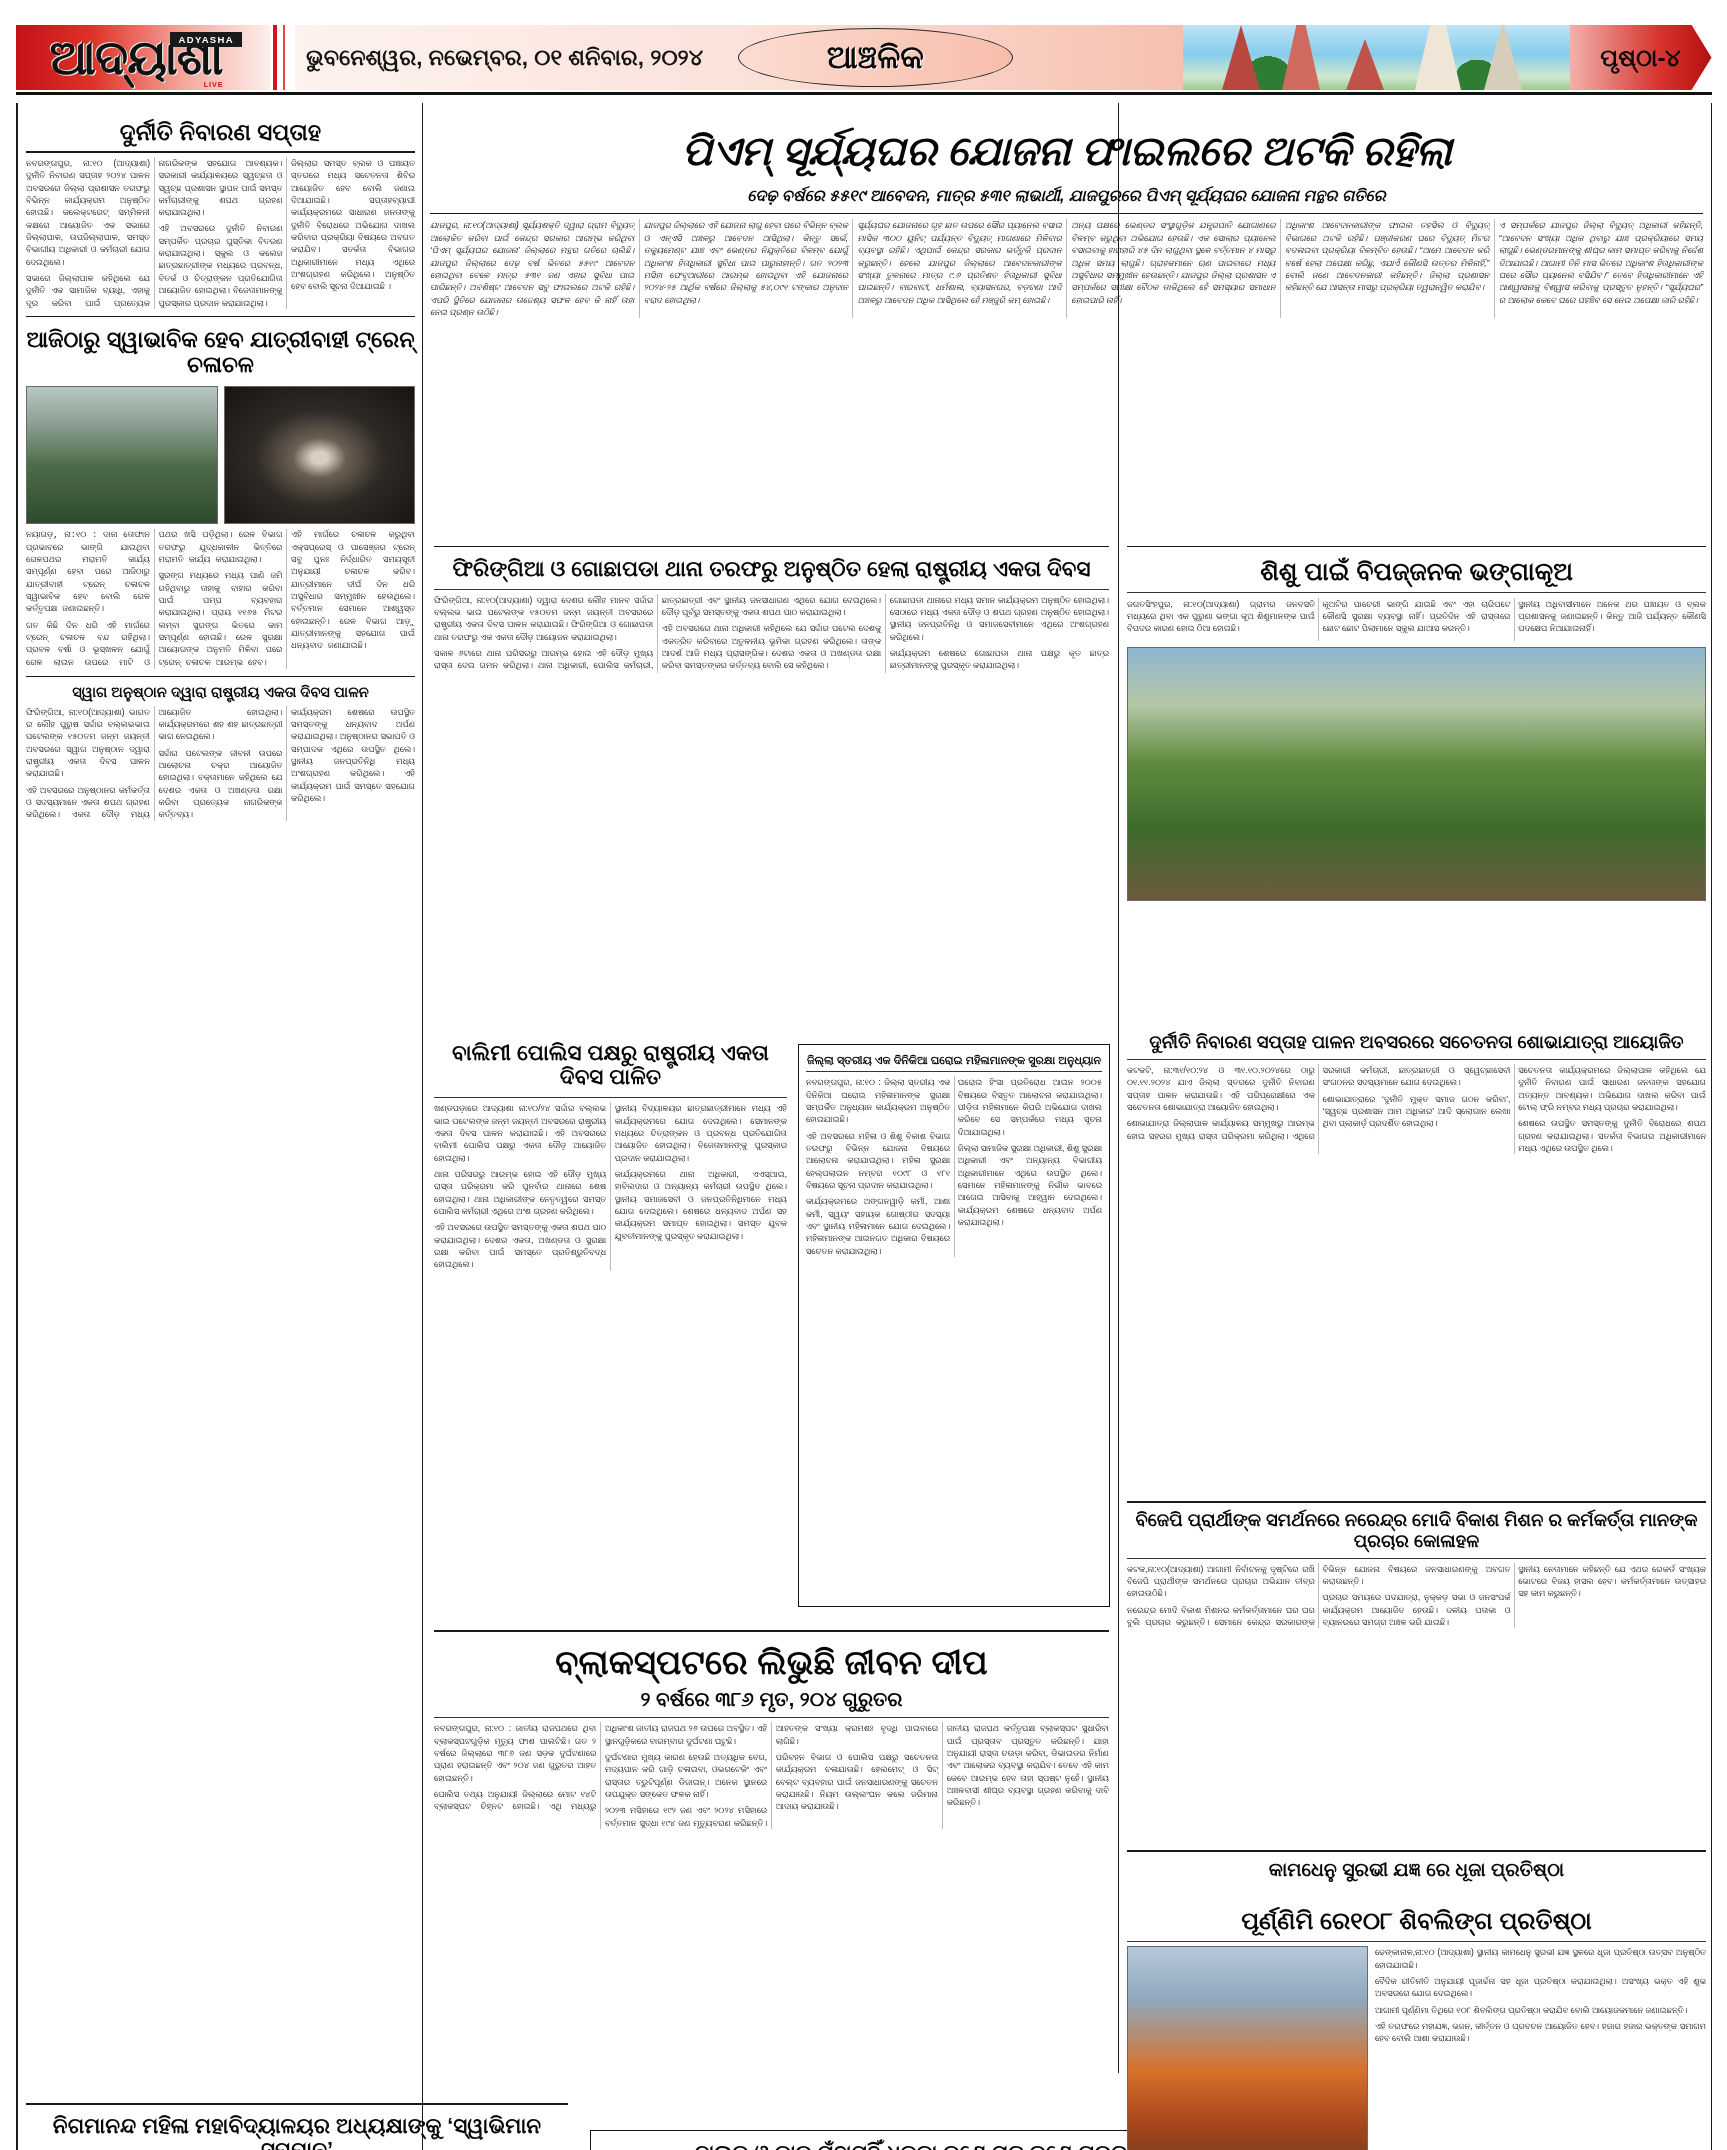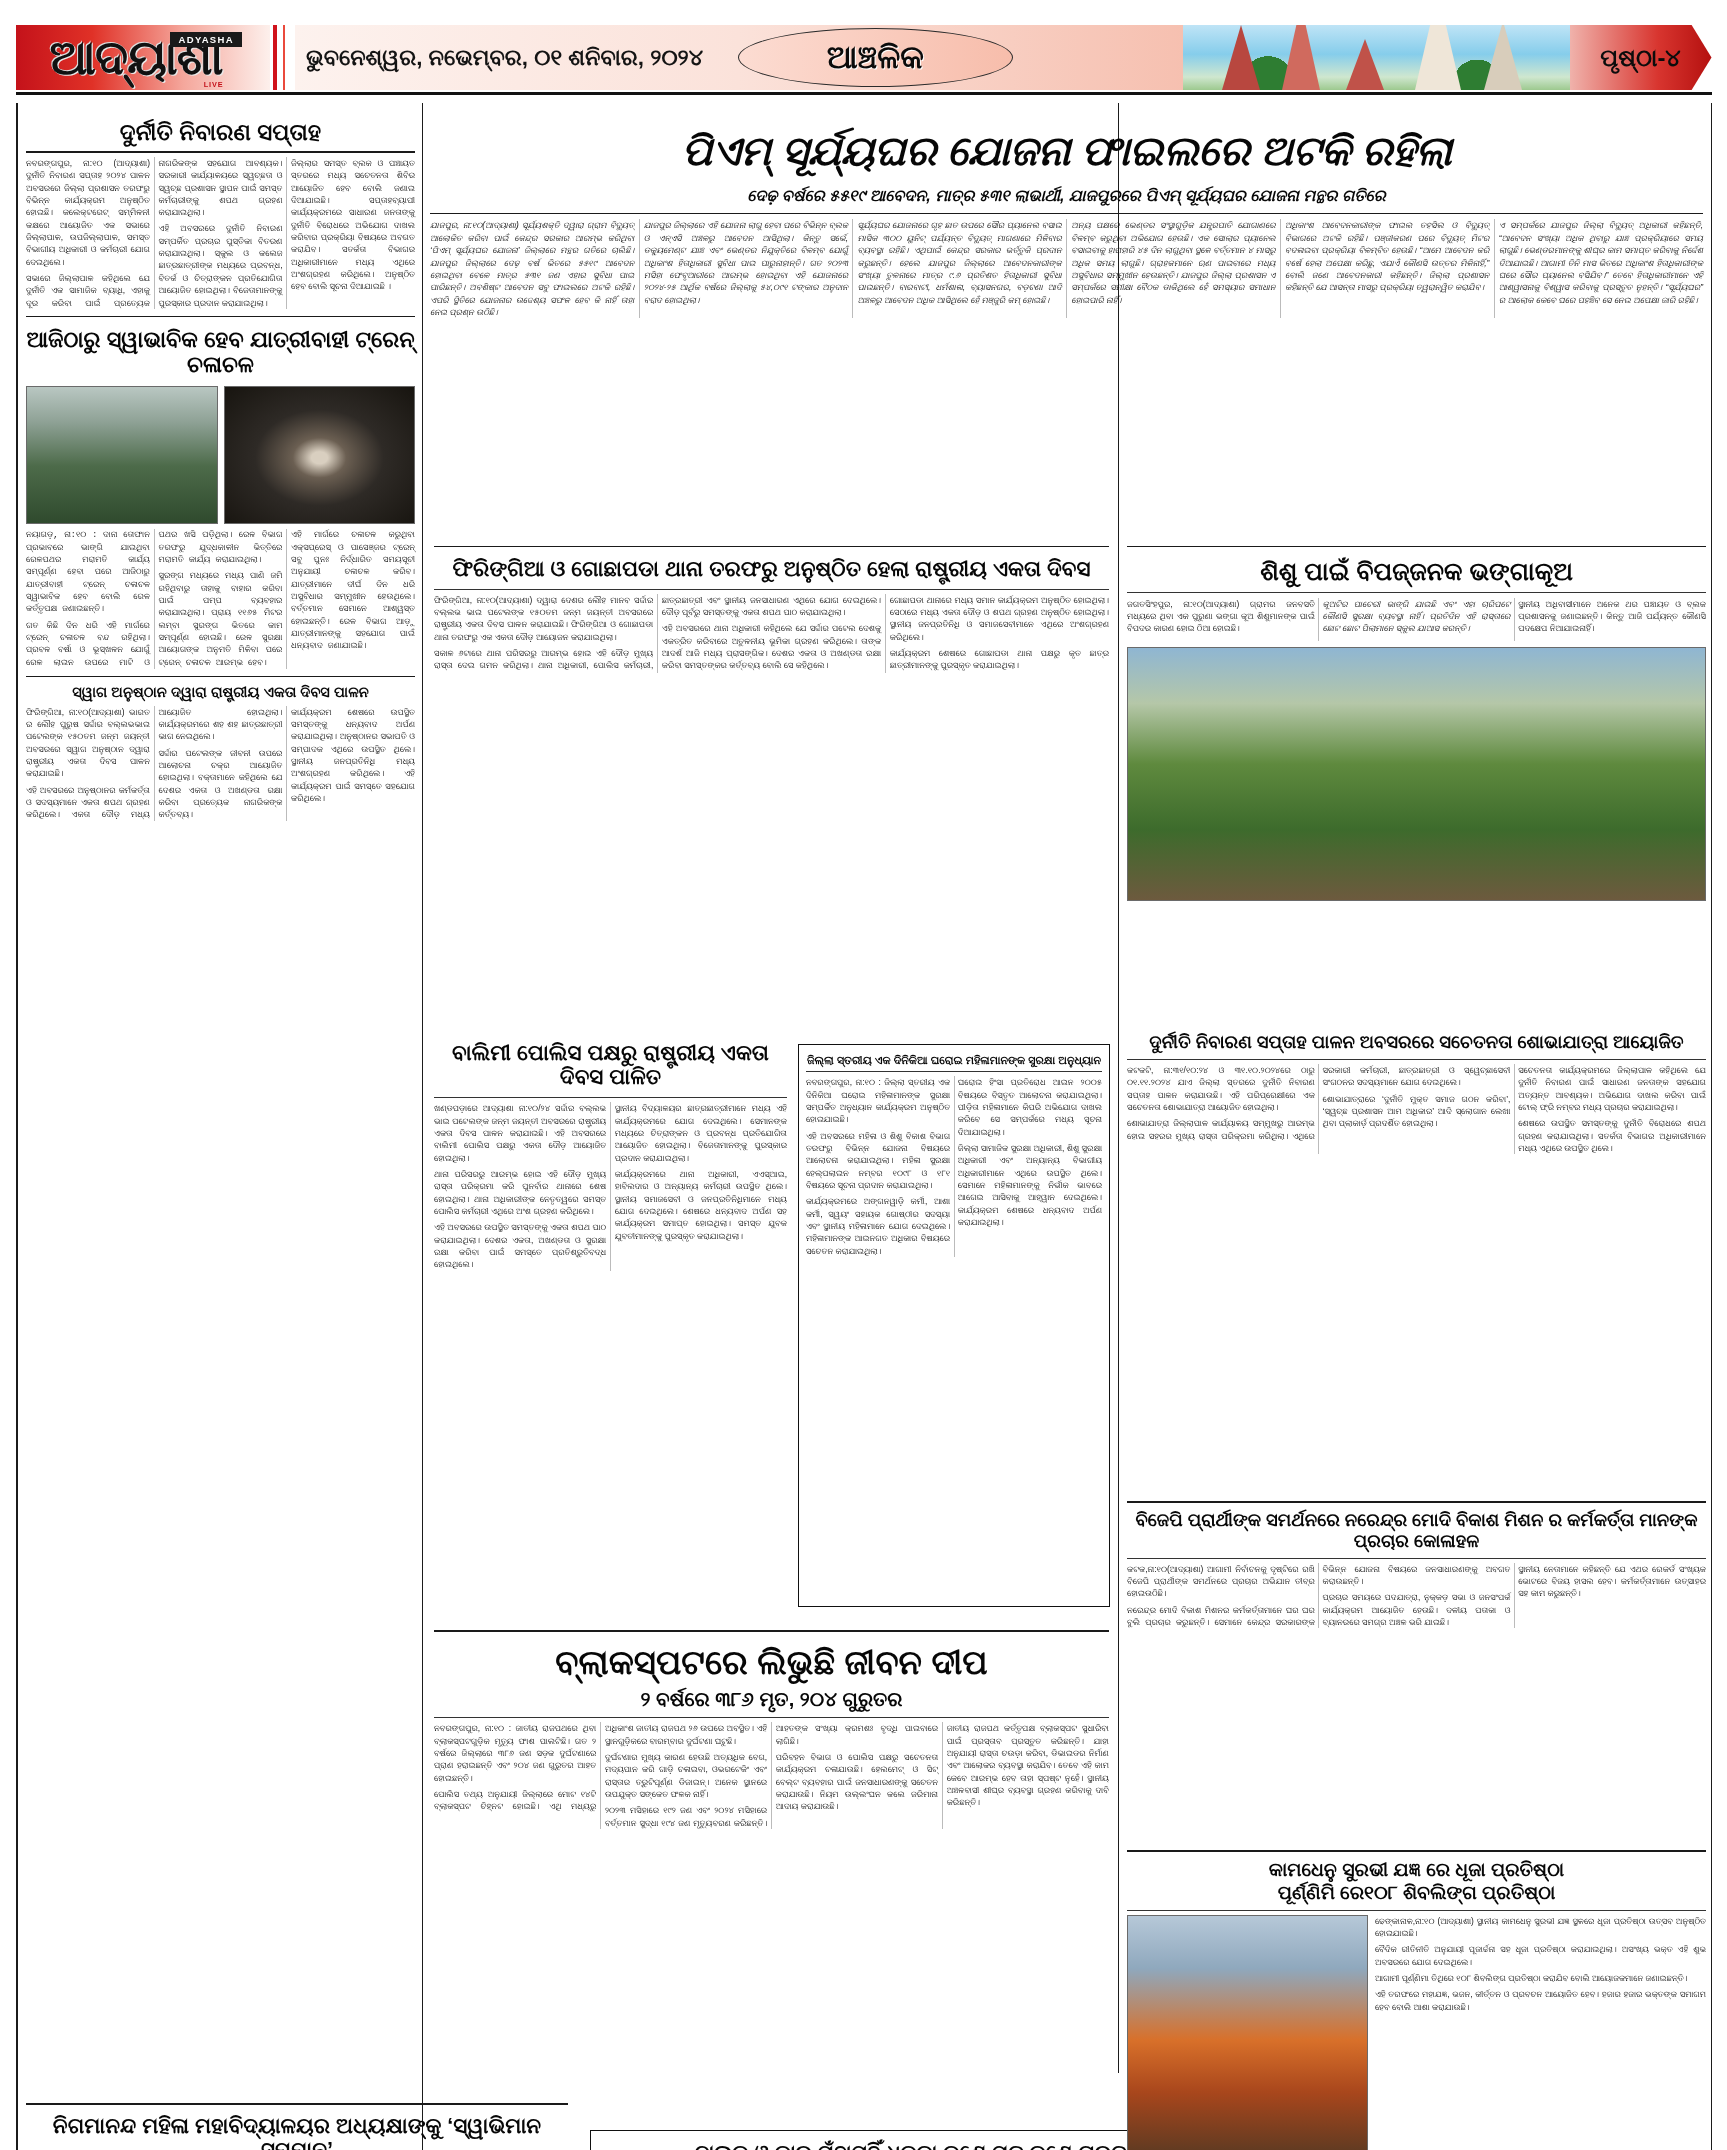--- a/index.html
+++ b/index.html
@@ -266,21 +266,21 @@
 </div>
 
 <div style="position:absolute;left:1127px;top:546px;width:579px;">
 
   <div>
     <div class="rule-h"></div>
     <div class="hl" style="font-size:25px;padding:9.5px 0 7.7px;">ଶିଶୁ ପାଇଁ ବିପଜ୍ଜନକ ଭଙ୍ଗାକୂଅ</div>
     <div class="rule-h-thin" style="margin-bottom:4.3px;"></div>
     <div style="column-count:3;column-gap:7.7px;column-rule:0.4px solid #bbb;">
       <p class="body-text">ଜଗତସିଂହପୁର, ନା:୧୦(ଆଦ୍ୟାଶା) ଗ୍ରାମର ଜନବସତି ମଧ୍ୟରେ ଥିବା ଏକ ପୁରୁଣା ଭଙ୍ଗା କୂଅ ଶିଶୁମାନଙ୍କ ପାଇଁ ବିପଦର କାରଣ ହୋଇ ଠିଆ ହୋଇଛି।</p>
-      <p class="body-text" style="margin-top:16px;font-style:italic;">କୂଅଟିର ପାଚେରୀ ଭାଙ୍ଗି ଯାଇଛି ଏବଂ ଏହା ଚାରିପଟେ କୌଣସି ସୁରକ୍ଷା ବ୍ୟବସ୍ଥା ନାହିଁ। ପ୍ରତିଦିନ ଏହି ରାସ୍ତାରେ ଛୋଟ ଛୋଟ ପିଲାମାନେ ସ୍କୁଲ ଯାଆସ କରନ୍ତି।</p>
+      <p class="body-text" style="margin-top:16px;">କୂଅଟିର ପାଚେରୀ ଭାଙ୍ଗି ଯାଇଛି ଏବଂ ଏହା ଚାରିପଟେ କୌଣସି ସୁରକ୍ଷା ବ୍ୟବସ୍ଥା ନାହିଁ। ପ୍ରତିଦିନ ଏହି ରାସ୍ତାରେ ଛୋଟ ଛୋଟ ପିଲାମାନେ ସ୍କୁଲ ଯାଆସ କରନ୍ତି।</p>
       <p class="body-text" style="margin-top:3.9px;">ସ୍ଥାନୀୟ ଅଧିବାସୀମାନେ ଅନେକ ଥର ପଞ୍ଚାୟତ ଓ ବ୍ଲକ ପ୍ରଶାସନକୁ ଜଣାଇଛନ୍ତି। କିନ୍ତୁ ଆଜି ପର୍ଯ୍ୟନ୍ତ କୌଣସି ପଦକ୍ଷେପ ନିଆଯାଇନାହିଁ।</p>
     </div>
     <div class="photo ph-well" style="width:100%;height:254px;margin-top:6px;"></div>
   </div>
 </div>
 
 <div style="position:absolute;left:1127px;top:1024px;width:579px;">
   <div class="hl" style="font-size:18px;padding:7.7px 0 6.9px;">ଦୁର୍ନୀତି ନିବାରଣ ସପ୍ତାହ ପାଳନ ଅବସରରେ ସଚେତନତା ଶୋଭାଯାତ୍ରା ଆୟୋଜିତ</div>
   <div class="rule-h-thin" style="margin-bottom:4.3px;"></div>
   <div style="column-count:3;column-gap:7.7px;column-rule:0.4px solid #bbb;">
@@ -300,21 +300,21 @@
     <p class="body-text">କଟକ,ନା:୧୦(ଆଦ୍ୟାଶା) ଆଗାମୀ ନିର୍ବାଚନକୁ ଦୃଷ୍ଟିରେ ରଖି ବିଜେପି ପ୍ରାର୍ଥୀଙ୍କ ସମର୍ଥନରେ ପ୍ରଚାର ଅଭିଯାନ ତୀବ୍ର ହୋଇଉଠିଛି।</p>
     <p class="body-text" style="margin-top:3.9px;">ନରେନ୍ଦ୍ର ମୋଦି ବିକାଶ ମିଶନର କର୍ମକର୍ତ୍ତାମାନେ ଘର ଘର ବୁଲି ପ୍ରଚାର କରୁଛନ୍ତି। ସେମାନେ କେନ୍ଦ୍ର ସରକାରଙ୍କ ବିଭିନ୍ନ ଯୋଜନା ବିଷୟରେ ଜନସାଧାରଣଙ୍କୁ ଅବଗତ କରାଉଛନ୍ତି।</p>
     <p class="body-text" style="margin-top:3.9px;">ପ୍ରଚାର ସମୟରେ ପଦଯାତ୍ରା, ନୁକ୍କଡ଼ ସଭା ଓ ଜନସଂପର୍କ କାର୍ଯ୍ୟକ୍ରମ ଆୟୋଜିତ ହେଉଛି। ଦଳୀୟ ପତାକା ଓ ବ୍ୟାନରରେ ସମଗ୍ର ଅଞ୍ଚଳ ଭରି ଯାଇଛି।</p>
     <p class="body-text" style="margin-top:3.9px;">ସ୍ଥାନୀୟ ନେତାମାନେ କହିଛନ୍ତି ଯେ ଏଥର ରେକର୍ଡ ସଂଖ୍ୟକ ଭୋଟରେ ବିଜୟ ହାସଲ ହେବ। କର୍ମକର୍ତ୍ତାମାନେ ଉତ୍ସାହର ସହ କାମ କରୁଛନ୍ତି।</p>
   </div>
 </div>
 
 <div style="position:absolute;left:1127px;top:1850px;width:579px;">
   <div class="rule-h" style="height:1.7px;"></div>
   <div class="hl" style="font-size:19px;padding:6.9px 0 1.7px;">କାମଧେନୁ ସୁରଭୀ ଯଜ୍ଞ ରେ ଧୂଜା ପ୍ରତିଷ୍ଠା</div>
-  <div class="hl" style="font-size:19px;padding:0 0 6.9px;">ପୂର୍ଣ୍ଣିମି ରେ୧୦୮ ଶିବଲିଙ୍ଗ ପ୍ରତିଷ୍ଠା</div>
+  <div class="hl" style="font-size:24px;padding:0 0 6.9px;margin-top:26px;">ପୂର୍ଣ୍ଣିମି ରେ୧୦୮ ଶିବଲିଙ୍ଗ ପ୍ରତିଷ୍ଠା</div>
   <div class="rule-h-thin" style="margin-bottom:4.3px;"></div>
   <div style="display:flex;gap:6.9px;">
     <div class="photo ph-saffron" style="width:241px;height:241px;flex:none;"></div>
     <div style="flex:1;">
       <p class="body-text">ଢେଙ୍କାନାଳ,ନା:୧୦ (ଆଦ୍ୟାଶା) ସ୍ଥାନୀୟ କାମଧେନୁ ସୁରଭୀ ଯଜ୍ଞ ସ୍ଥଳରେ ଧୂଜା ପ୍ରତିଷ୍ଠା ଉତ୍ସବ ଅନୁଷ୍ଠିତ ହୋଇଯାଇଛି।</p>
       <p class="body-text" style="margin-top:3.9px;">ବୈଦିକ ରୀତିନୀତି ଅନୁଯାୟୀ ପୂଜାର୍ଚ୍ଚନା ସହ ଧୂଜା ପ୍ରତିଷ୍ଠା କରାଯାଇଥିଲା। ଅସଂଖ୍ୟ ଭକ୍ତ ଏହି ଶୁଭ ଅବସରରେ ଯୋଗ ଦେଇଥିଲେ।</p>
       <p class="body-text" style="margin-top:3.9px;">ଆଗାମୀ ପୂର୍ଣ୍ଣିମା ତିଥିରେ ୧୦୮ ଶିବଲିଙ୍ଗ ପ୍ରତିଷ୍ଠା କରାଯିବ ବୋଲି ଆୟୋଜକମାନେ ଜଣାଇଛନ୍ତି।</p>
       <p class="body-text" style="margin-top:3.9px;">ଏହି ତରଫରେ ମହାଯଜ୍ଞ, ଭଜନ, କୀର୍ତ୍ତନ ଓ ପ୍ରବଚନ ଆୟୋଜିତ ହେବ। ହଜାର ହଜାର ଭକ୍ତଙ୍କ ସମାଗମ ହେବ ବୋଲି ଆଶା କରାଯାଉଛି।</p>
     </div>
   </div>

